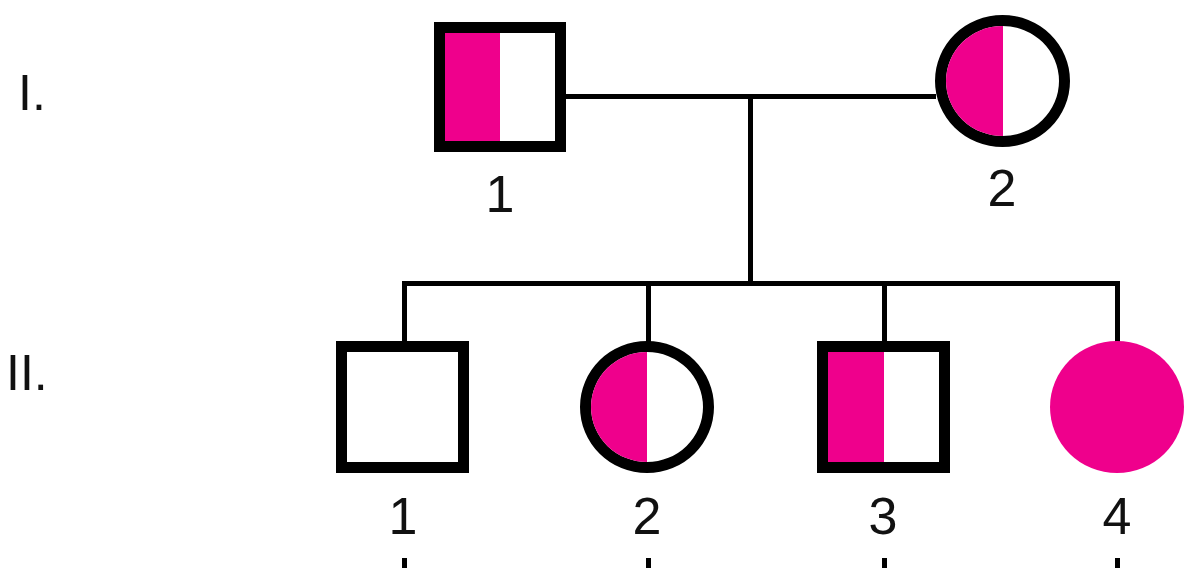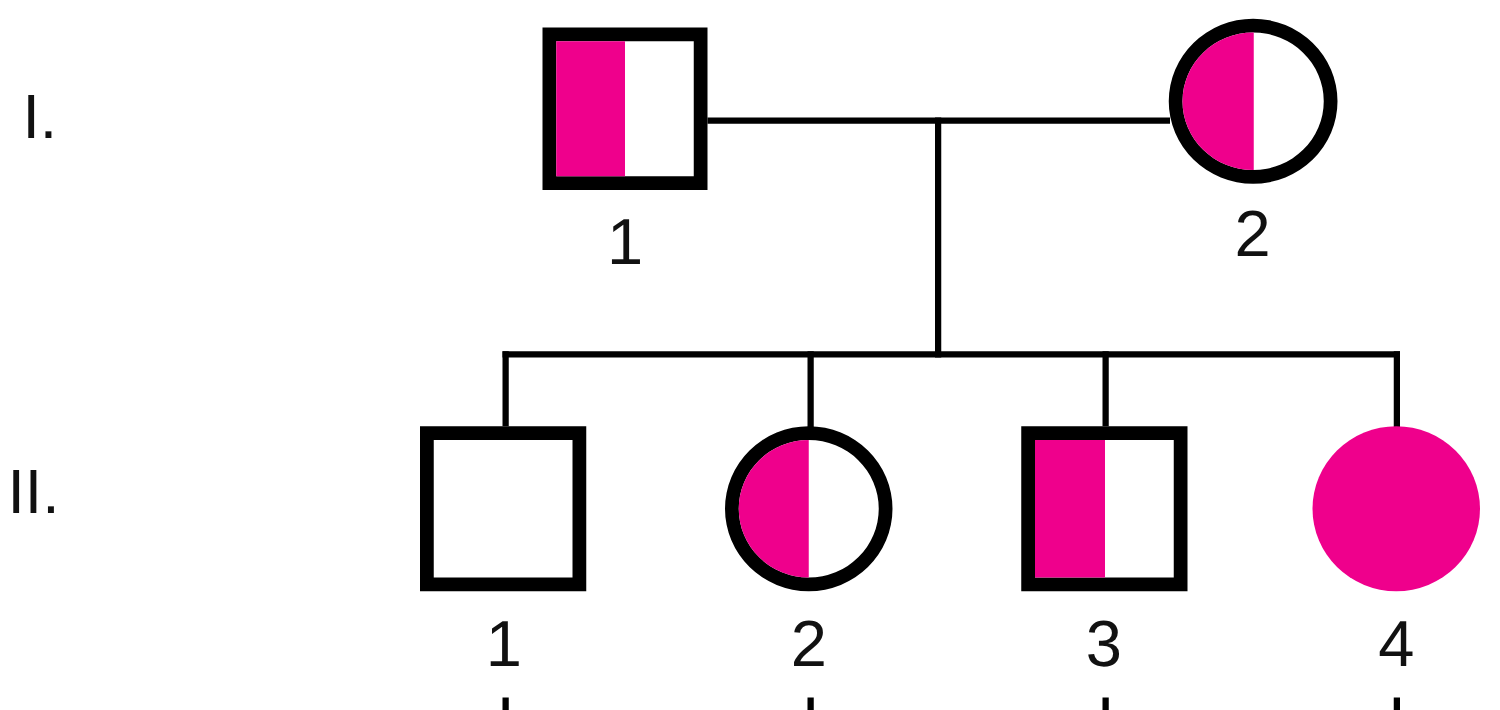--- a/index.html
+++ b/index.html
@@ -23,21 +23,21 @@
     position: absolute;
     font-family: "Liberation Sans", sans-serif;
     font-size: 50px;
     font-weight: 400;
     color: #111111;
     letter-spacing: 0px;
     line-height: 1;
     white-space: nowrap;
   }
   #gen-label-I  { left: 18px; top: 68px; }
-  #gen-label-II { left: 6px;  top: 368px; }
+  #gen-label-II { left: 6px;  top: 348px; }
 
   
   .line {
     position: absolute;
     background: #000000;
   }
   .line-h { height: 5px; }
   .line-v { width: 5px; }
 
   

